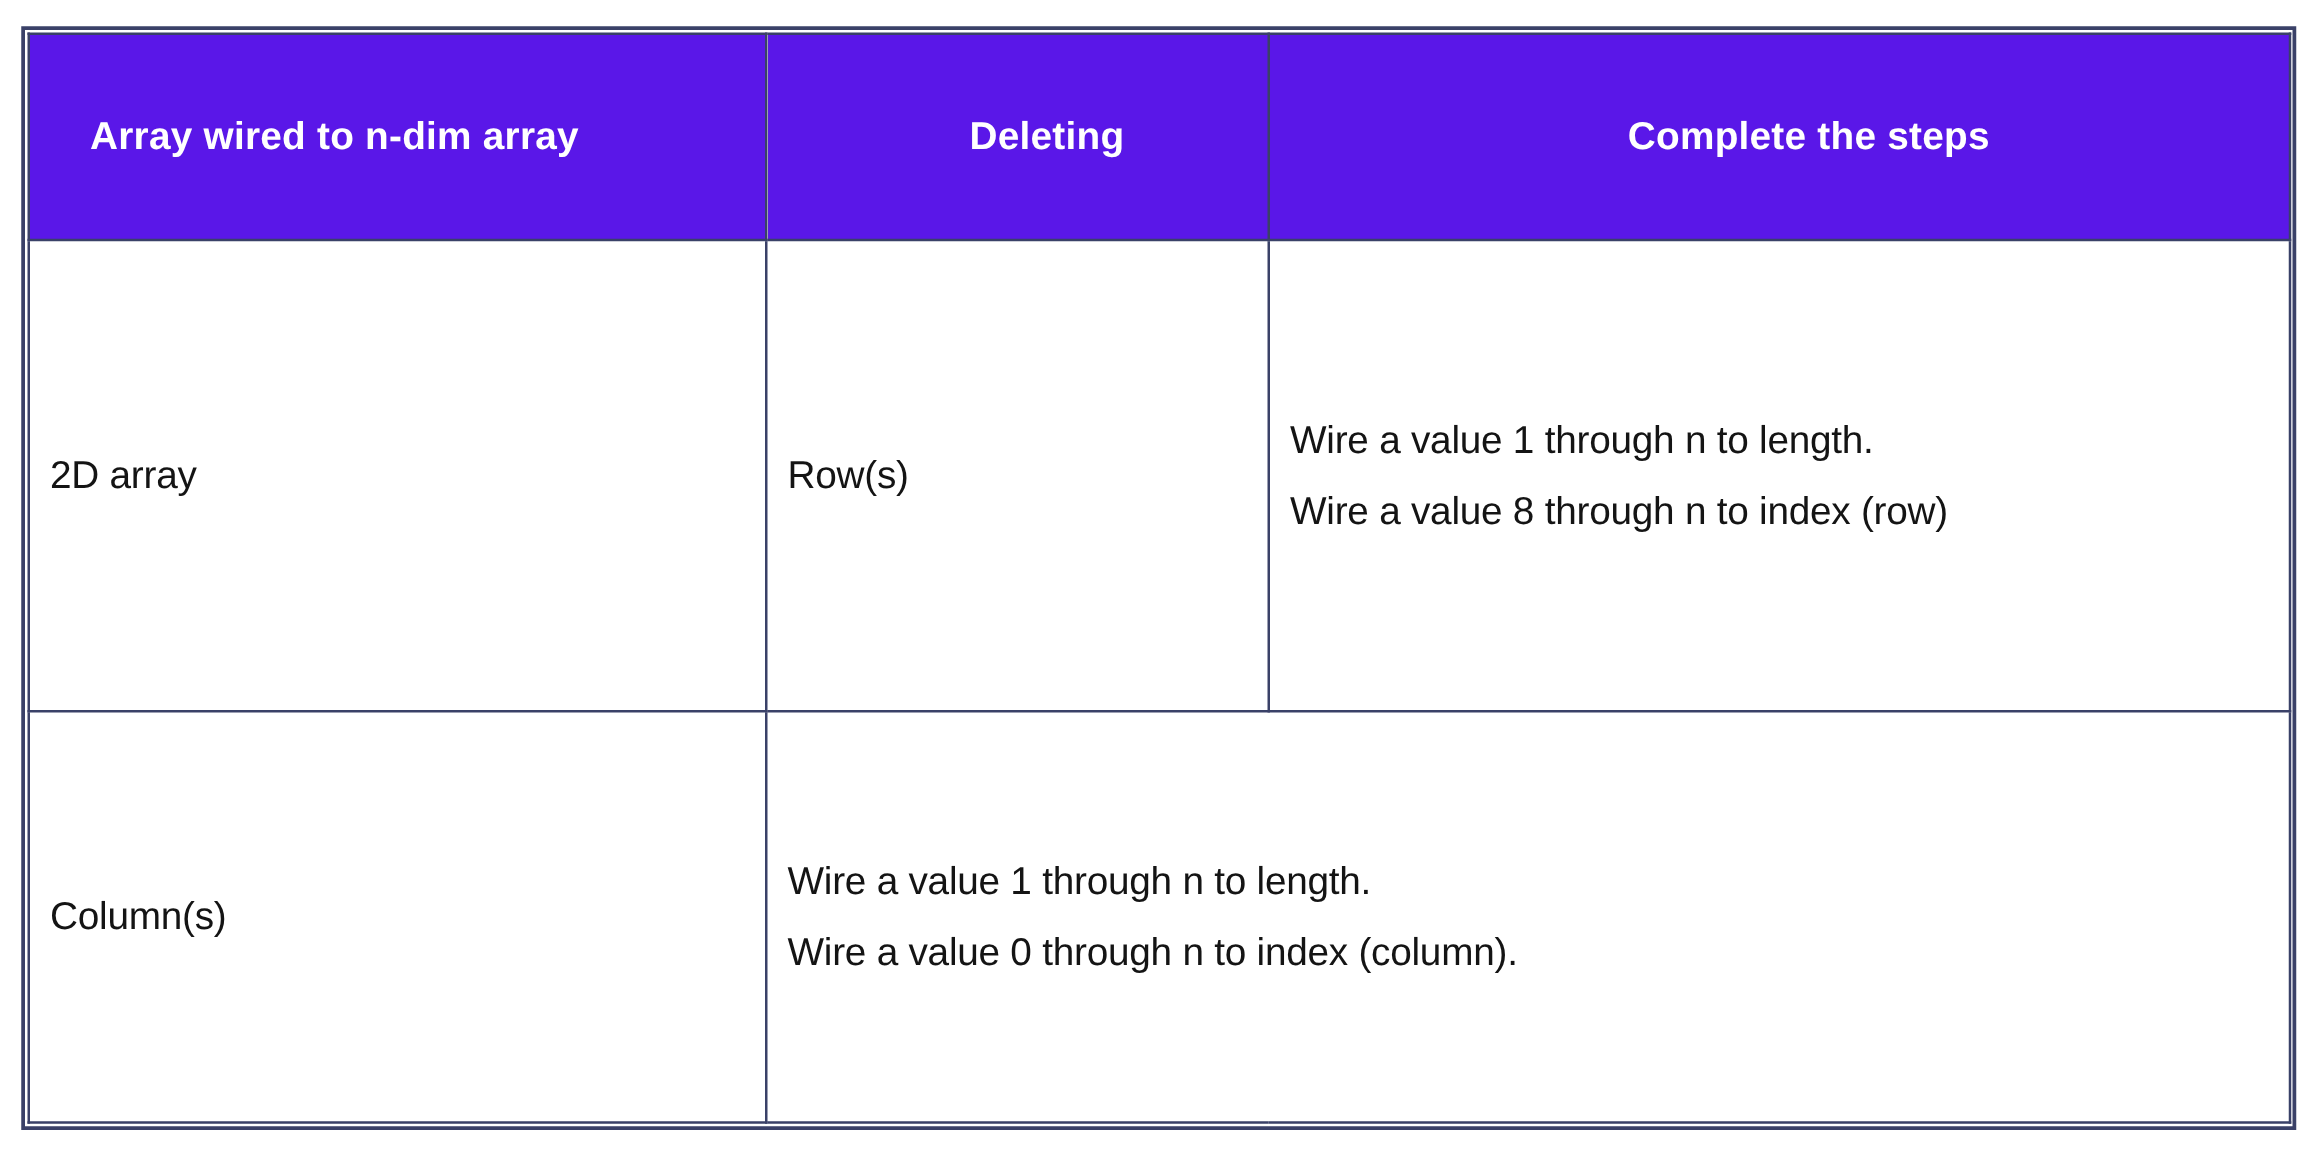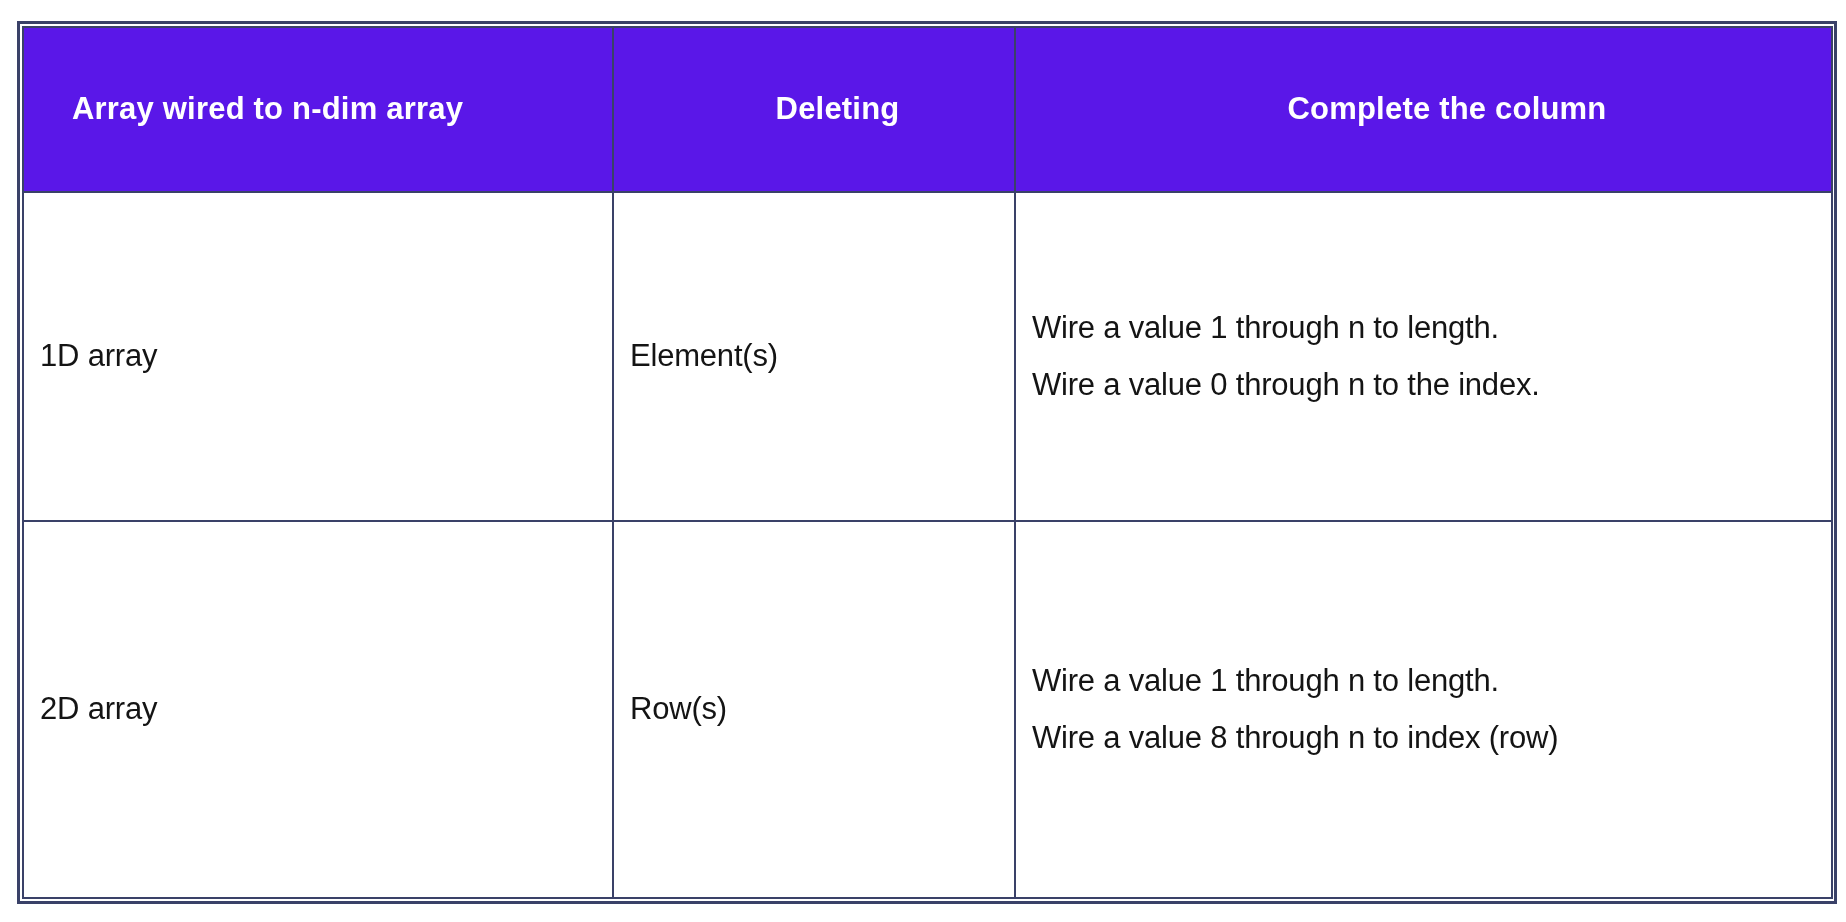--- a/index.html
+++ b/index.html
@@ -65,37 +65,36 @@
   <table class="grid">
     <colgroup>
       <col style="width:590px">
       <col style="width:402px">
       <col style="width:817px">
     </colgroup>
     <tbody>
       <tr class="header-row">
         <th class="align-left">Array wired to n-dim array</th>
         <th class="align-center">Deleting</th>
-        <th class="align-center">Complete the column</th>
+        <th class="align-center">Complete the steps</th>
       </tr>
 
-      <tr class="row-1">
-        <td>1D array</td>
-        <td>Element(s)</td>
-        <td class="steps">
-          <div class="line">Wire a value 1 through n to length.</div>
-          <div class="line">Wire a value 0 through n to the index.</div>
-        </td>
-      </tr>
 
       <tr class="row-2">
         <td>2D array</td>
         <td>Row(s)</td>
         <td class="steps">
           <div class="line">Wire a value 1 through n to length.</div>
           <div class="line">Wire a value 8 through n to index (row)</div>
         </td>
       </tr>
 
+      <tr class="row-3">
+        <td>Column(s)</td>
+        <td class="steps" colspan="2">
+          <div class="line">Wire a value 1 through n to length.</div>
+          <div class="line">Wire a value 0 through n to index (column).</div>
+        </td>
+      </tr>
 
     </tbody>
   </table>
 </div>
 
 </body></html>

